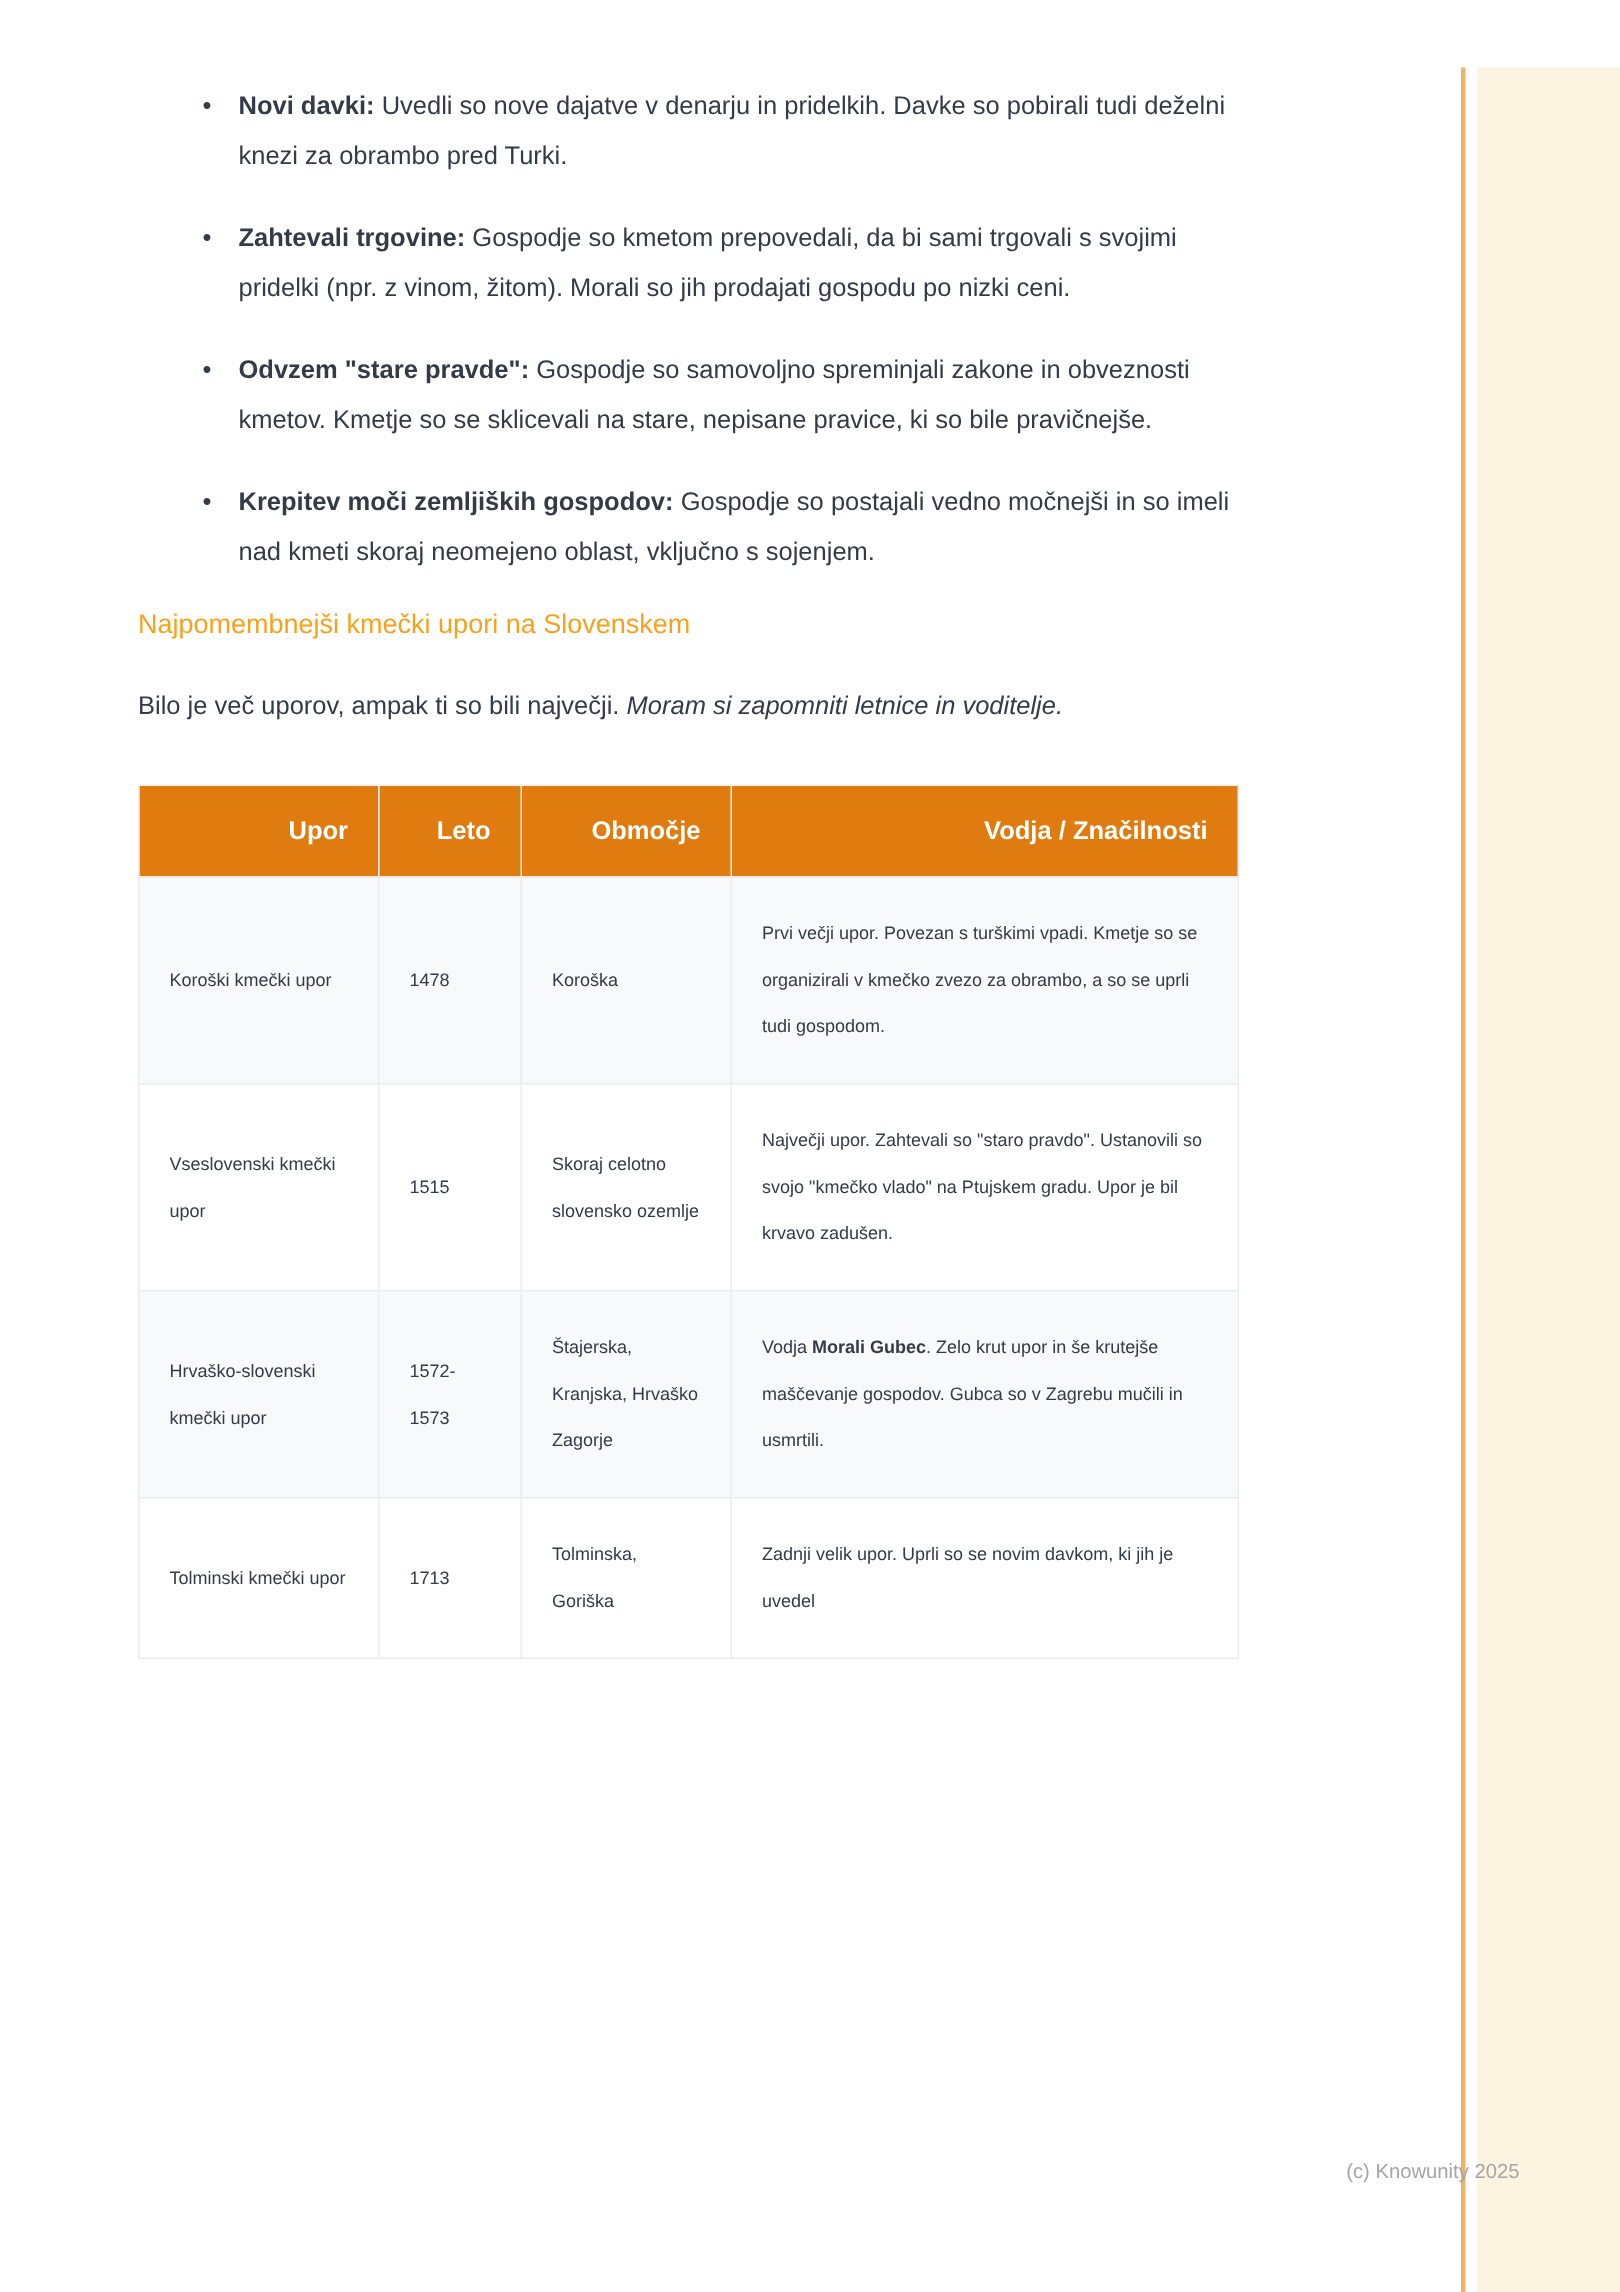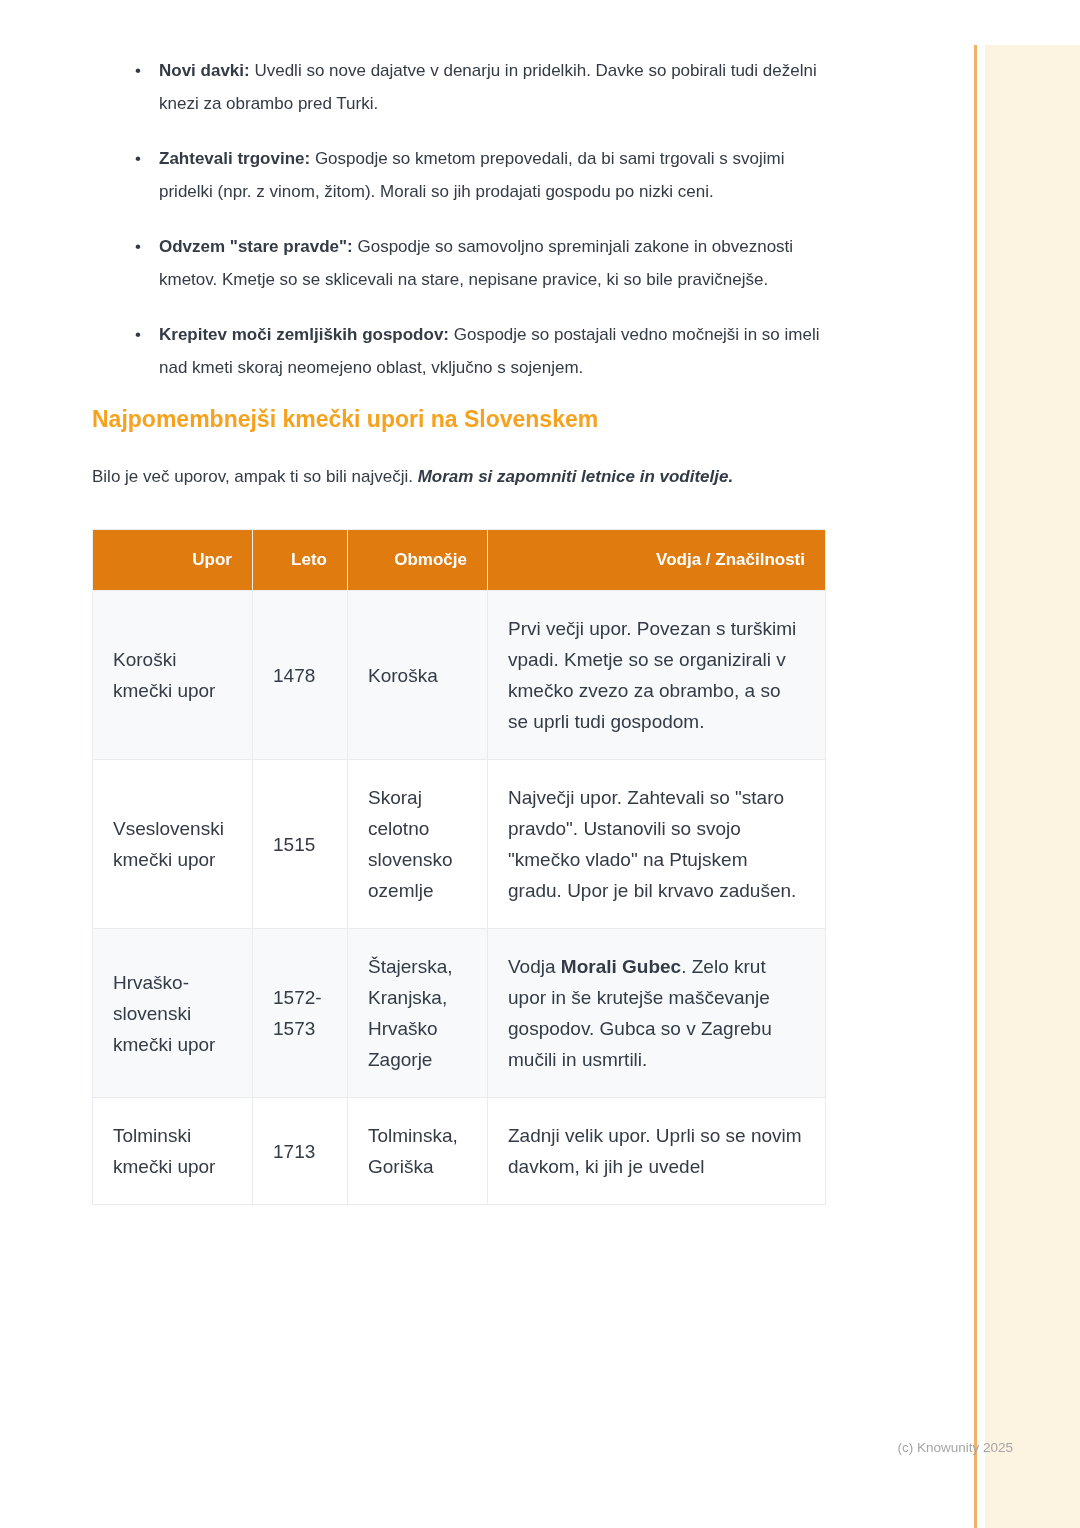--- a/index.html
+++ b/index.html
@@ -27,37 +27,37 @@
     font-size:17px; line-height:33px;
   }
   .bullet .dot { width:24px; flex:0 0 24px; }
   .bullet .btxt { flex:1; }
   .numbered {
     padding-left:12px; margin:26px 0 28px 0;
     font-size:17px; line-height:33px;
   }
   .section-heading {
     margin-top:20px; margin-bottom:26px;
-    font-size:23px; font-weight:700; color:#f6a21e;
+    font-size:18px; font-weight:400; color:#f6a21e;
   }
   .intro {
     font-size:17px; line-height:36px; text-align:justify;
     margin-bottom:34px;
   }
-  .intro .it { font-style:italic;font-weight:bold; }
+  .intro .it { font-style:italic; }
   table.uprisings {
     table-layout:fixed; border-collapse:collapse; width:733px;
   }
   table.uprisings th {
     background:#e07b10; color:#ffffff; text-align:right;
     font-size:17px; font-weight:700;
     padding:20px 20px; border:1px solid #eceef1;
   }
   table.uprisings td {
-    padding:22px 20px; font-size:19px; line-height:31px;
+    padding:22px 20px; font-size:12px; line-height:31px;
     color:#333b46; vertical-align:middle;
     border:1px solid #e9ebee; background:#ffffff;
   }
   table.uprisings tbody tr:nth-child(odd) td { background:#f8f9fb; }
   .footer-credit {
     position:absolute; top:1440px; right:67px; z-index:2;
     font-size:13.5px; color:#a6a6a6;text-align:center;
   }
   strong { font-weight:700; }
 </style>

